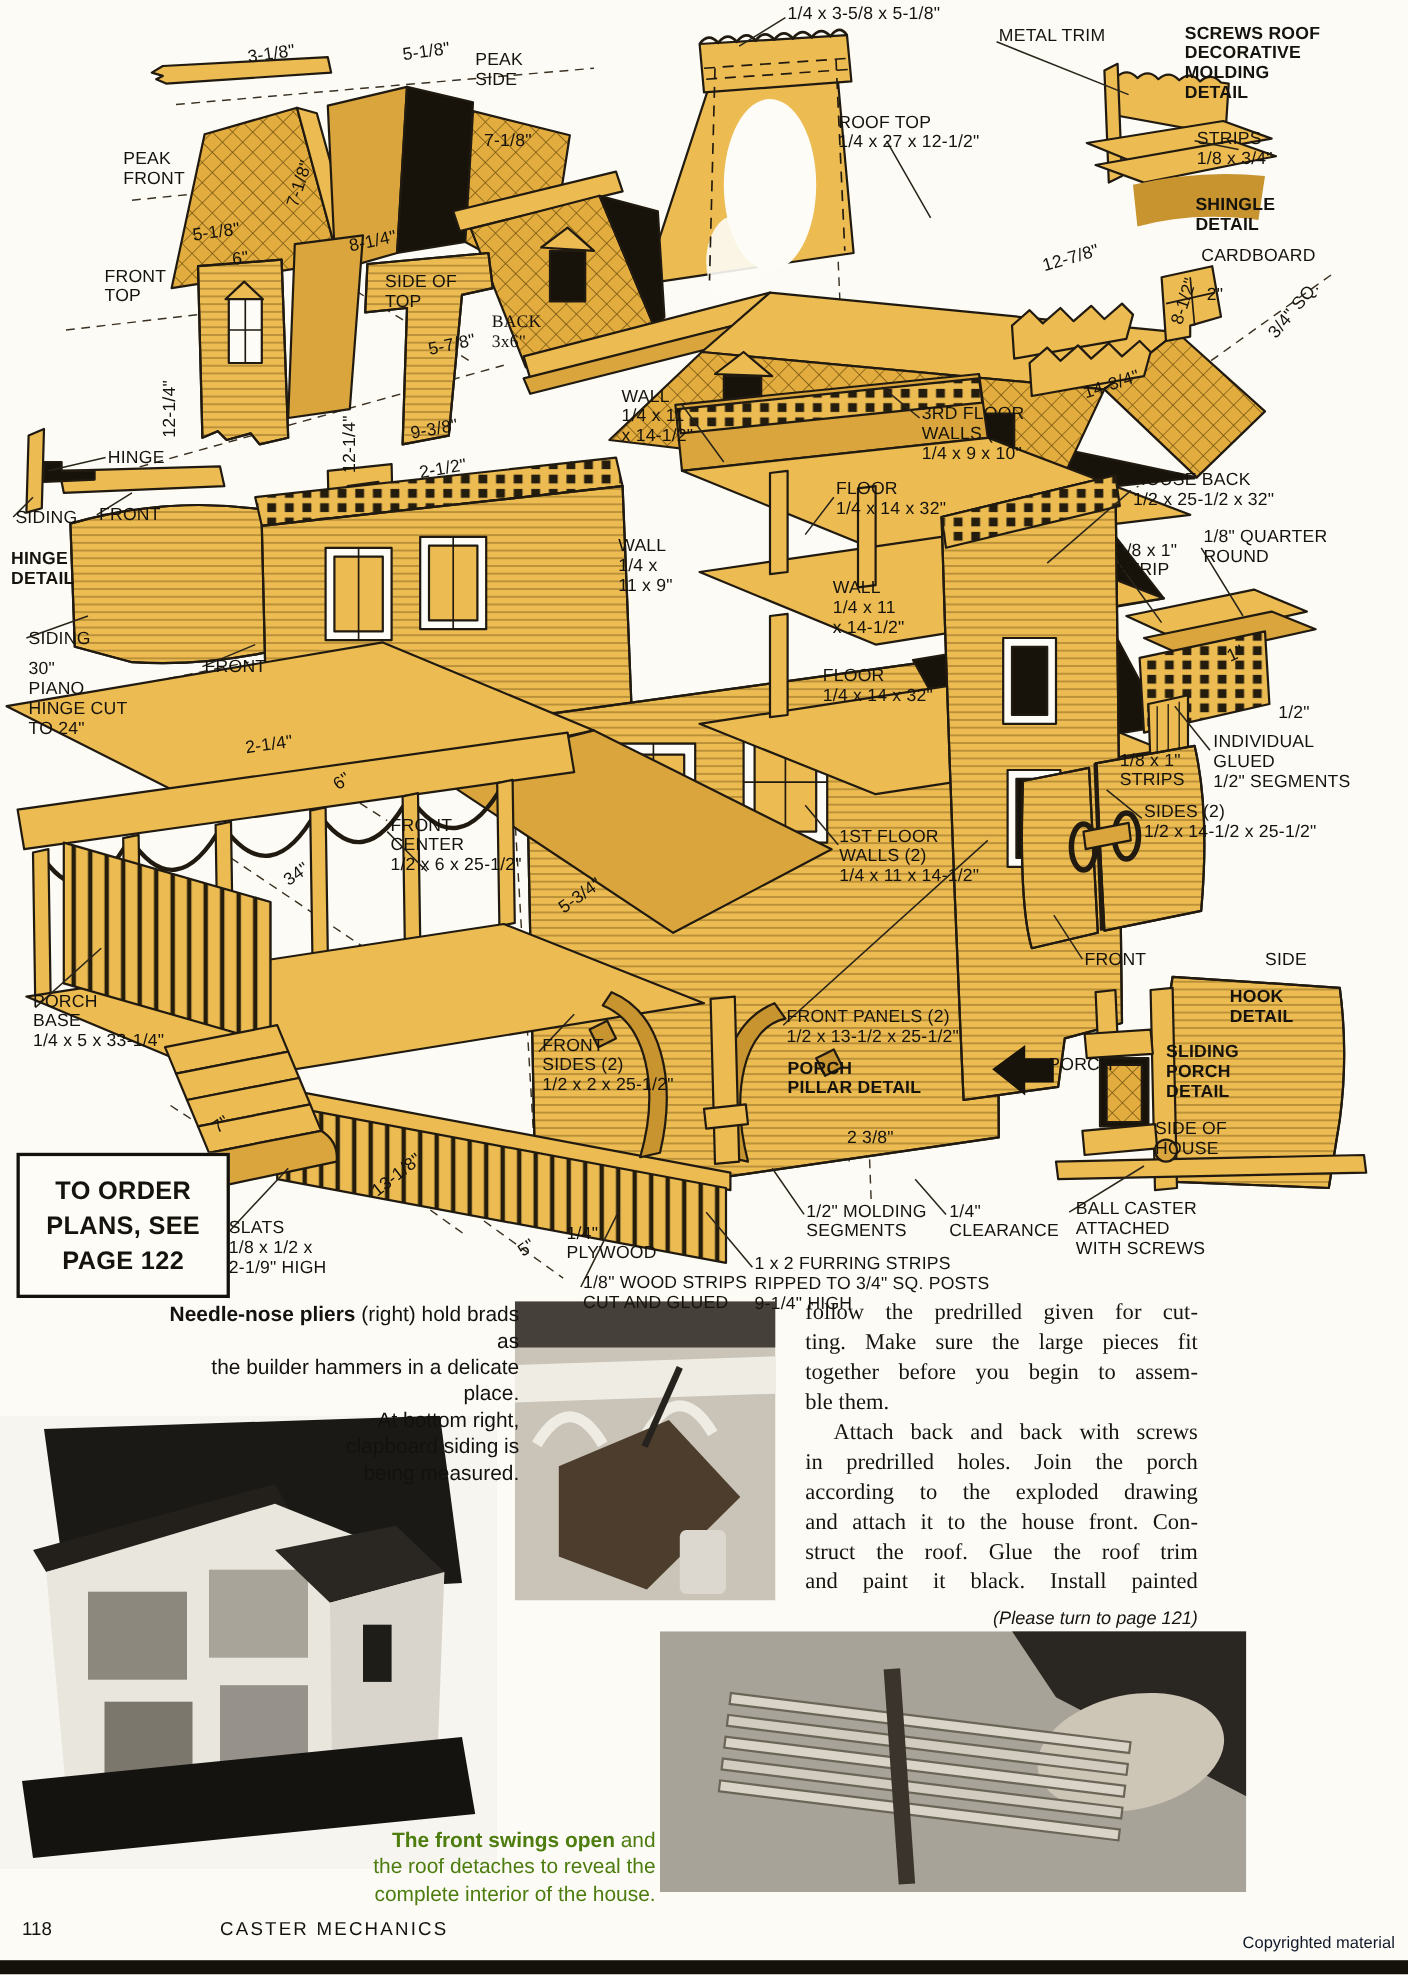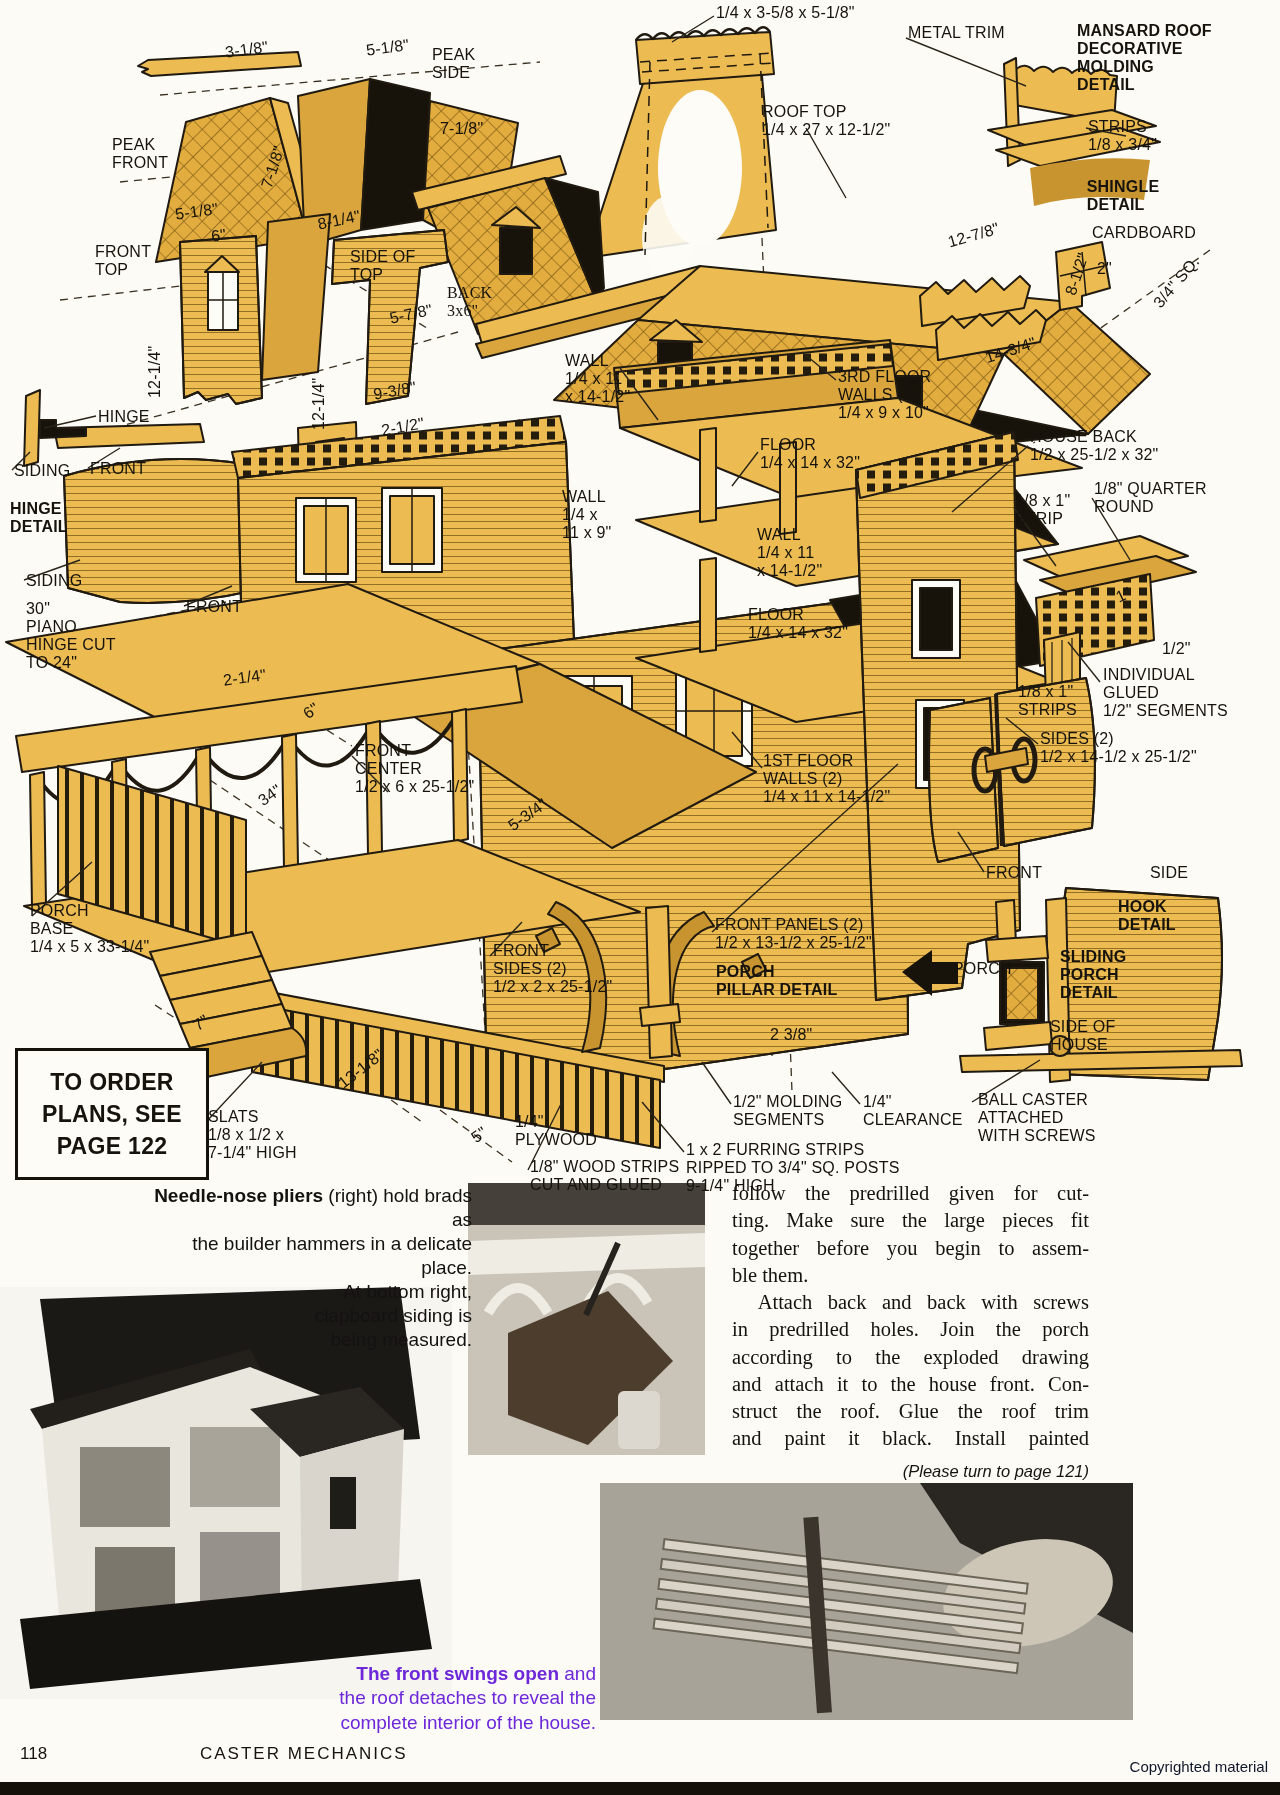--- a/index.html
+++ b/index.html
@@ -12,21 +12,21 @@
        white-space:pre-line;letter-spacing:.2px;transform-origin:0 0;}
   .lbl.b{font-weight:700;}
   
   #order-box{position:absolute;left:15px;top:1048px;width:188px;height:126px;border:3px solid #15120c;
              background:#fdfcf7;display:flex;flex-direction:column;justify-content:center;align-items:center;
              font-weight:700;font-size:23px;line-height:1.4;letter-spacing:.3px;}
   
   #caption-pliers{position:absolute;left:138px;top:1184px;width:334px;text-align:right;
                   font-size:19px;line-height:1.26;color:#141210;white-space:pre-line;}
   #caption-front{position:absolute;left:298px;top:1662px;width:298px;text-align:right;
-                 font-size:19px;line-height:1.28;color:#6d28d9;white-space:pre-line;}
+                 font-size:19px;line-height:1.28;color:#4d7c0f;white-space:pre-line;}
   .cap-bold{font-weight:700;}
   
   #article-column{position:absolute;left:732px;top:1180px;width:357px;
                   font-family:"Liberation Serif",serif;font-size:20.5px;line-height:1.33;color:#15130e;}
   .jl{text-align:justify;text-align-last:justify;}
   .je{text-align:left;}
   .ind{text-indent:1.25em;}
   #turn-note{margin-top:8px;text-align:right;font-family:"Liberation Sans",sans-serif;
              font-style:italic;font-size:16.5px;}
   
@@ -346,21 +346,21 @@
 complete interior of the house.</span></div>
 
 <div id="page-number">118</div>
 <div id="magazine-name">CASTER MECHANICS</div>
 <div id="copyright-note">Copyrighted material</div>
 <div id="footer-bar"></div>
 
 <div id="labels" class="abs" style="left:0;top:0;width:1280px;height:1185px">
       <div class="lbl" style="left: 716px; top: 4px;">1/4 x 3-5/8 x 5-1/8"</div>
       <div class="lbl" style="left: 908px; top: 24px;">METAL TRIM</div>
-      <div class="lbl b" style="left: 1077px; top: 22px;">MANSARD ROOF
+      <div class="lbl b" style="left: 1077px; top: 22px;">SCREWS ROOF
 DECORATIVE
 MOLDING
 DETAIL</div>
       <div class="lbl" style="left: 1088px; top: 118px;">STRIPS
 1/8 x 3/4"</div>
       <div class="lbl b" style="left: 1123px; top: 178px; transform: translateX(-50%);">SHINGLE
 DETAIL</div>
       <div class="lbl" style="left: 1092px; top: 224px;">CARDBOARD</div>
       <div class="lbl" style="left: 1097px; top: 260px;">2"</div>
       <div class="lbl" style="left: 1062px; top: 292px; transform: rotate(-72deg);">8-1/2"</div>
@@ -462,21 +462,21 @@
       <div class="lbl" style="left: 770px; top: 1026px;">2 3/8"</div>
       <div class="lbl" style="left: 733px; top: 1093px;">1/2" MOLDING
 SEGMENTS</div>
       <div class="lbl" style="left: 863px; top: 1093px;">1/4"
 CLEARANCE</div>
       <div class="lbl" style="left: 978px; top: 1091px;">BALL CASTER
 ATTACHED
 WITH SCREWS</div>
       <div class="lbl" style="left: 208px; top: 1108px;">SLATS
 1/8 x 1/2 x
-7-1/4" HIGH</div>
+2-1/9" HIGH</div>
       <div class="lbl" style="left: 468px; top: 1132px; transform: rotate(-35deg);">5"</div>
       <div class="lbl" style="left: 515px; top: 1113px;">1/4"
 PLYWOOD</div>
       <div class="lbl" style="left: 530px; top: 1158px;">1/8" WOOD STRIPS
 CUT AND GLUED</div>
       <div class="lbl" style="left: 686px; top: 1141px;">1 x 2 FURRING STRIPS
 RIPPED TO 3/4" SQ. POSTS
 9-1/4" HIGH</div>
       <div class="lbl" style="left: 953px; top: 960px;">PORCH</div>
       <div class="lbl b" style="left: 1060px; top: 948px;">SLIDING

